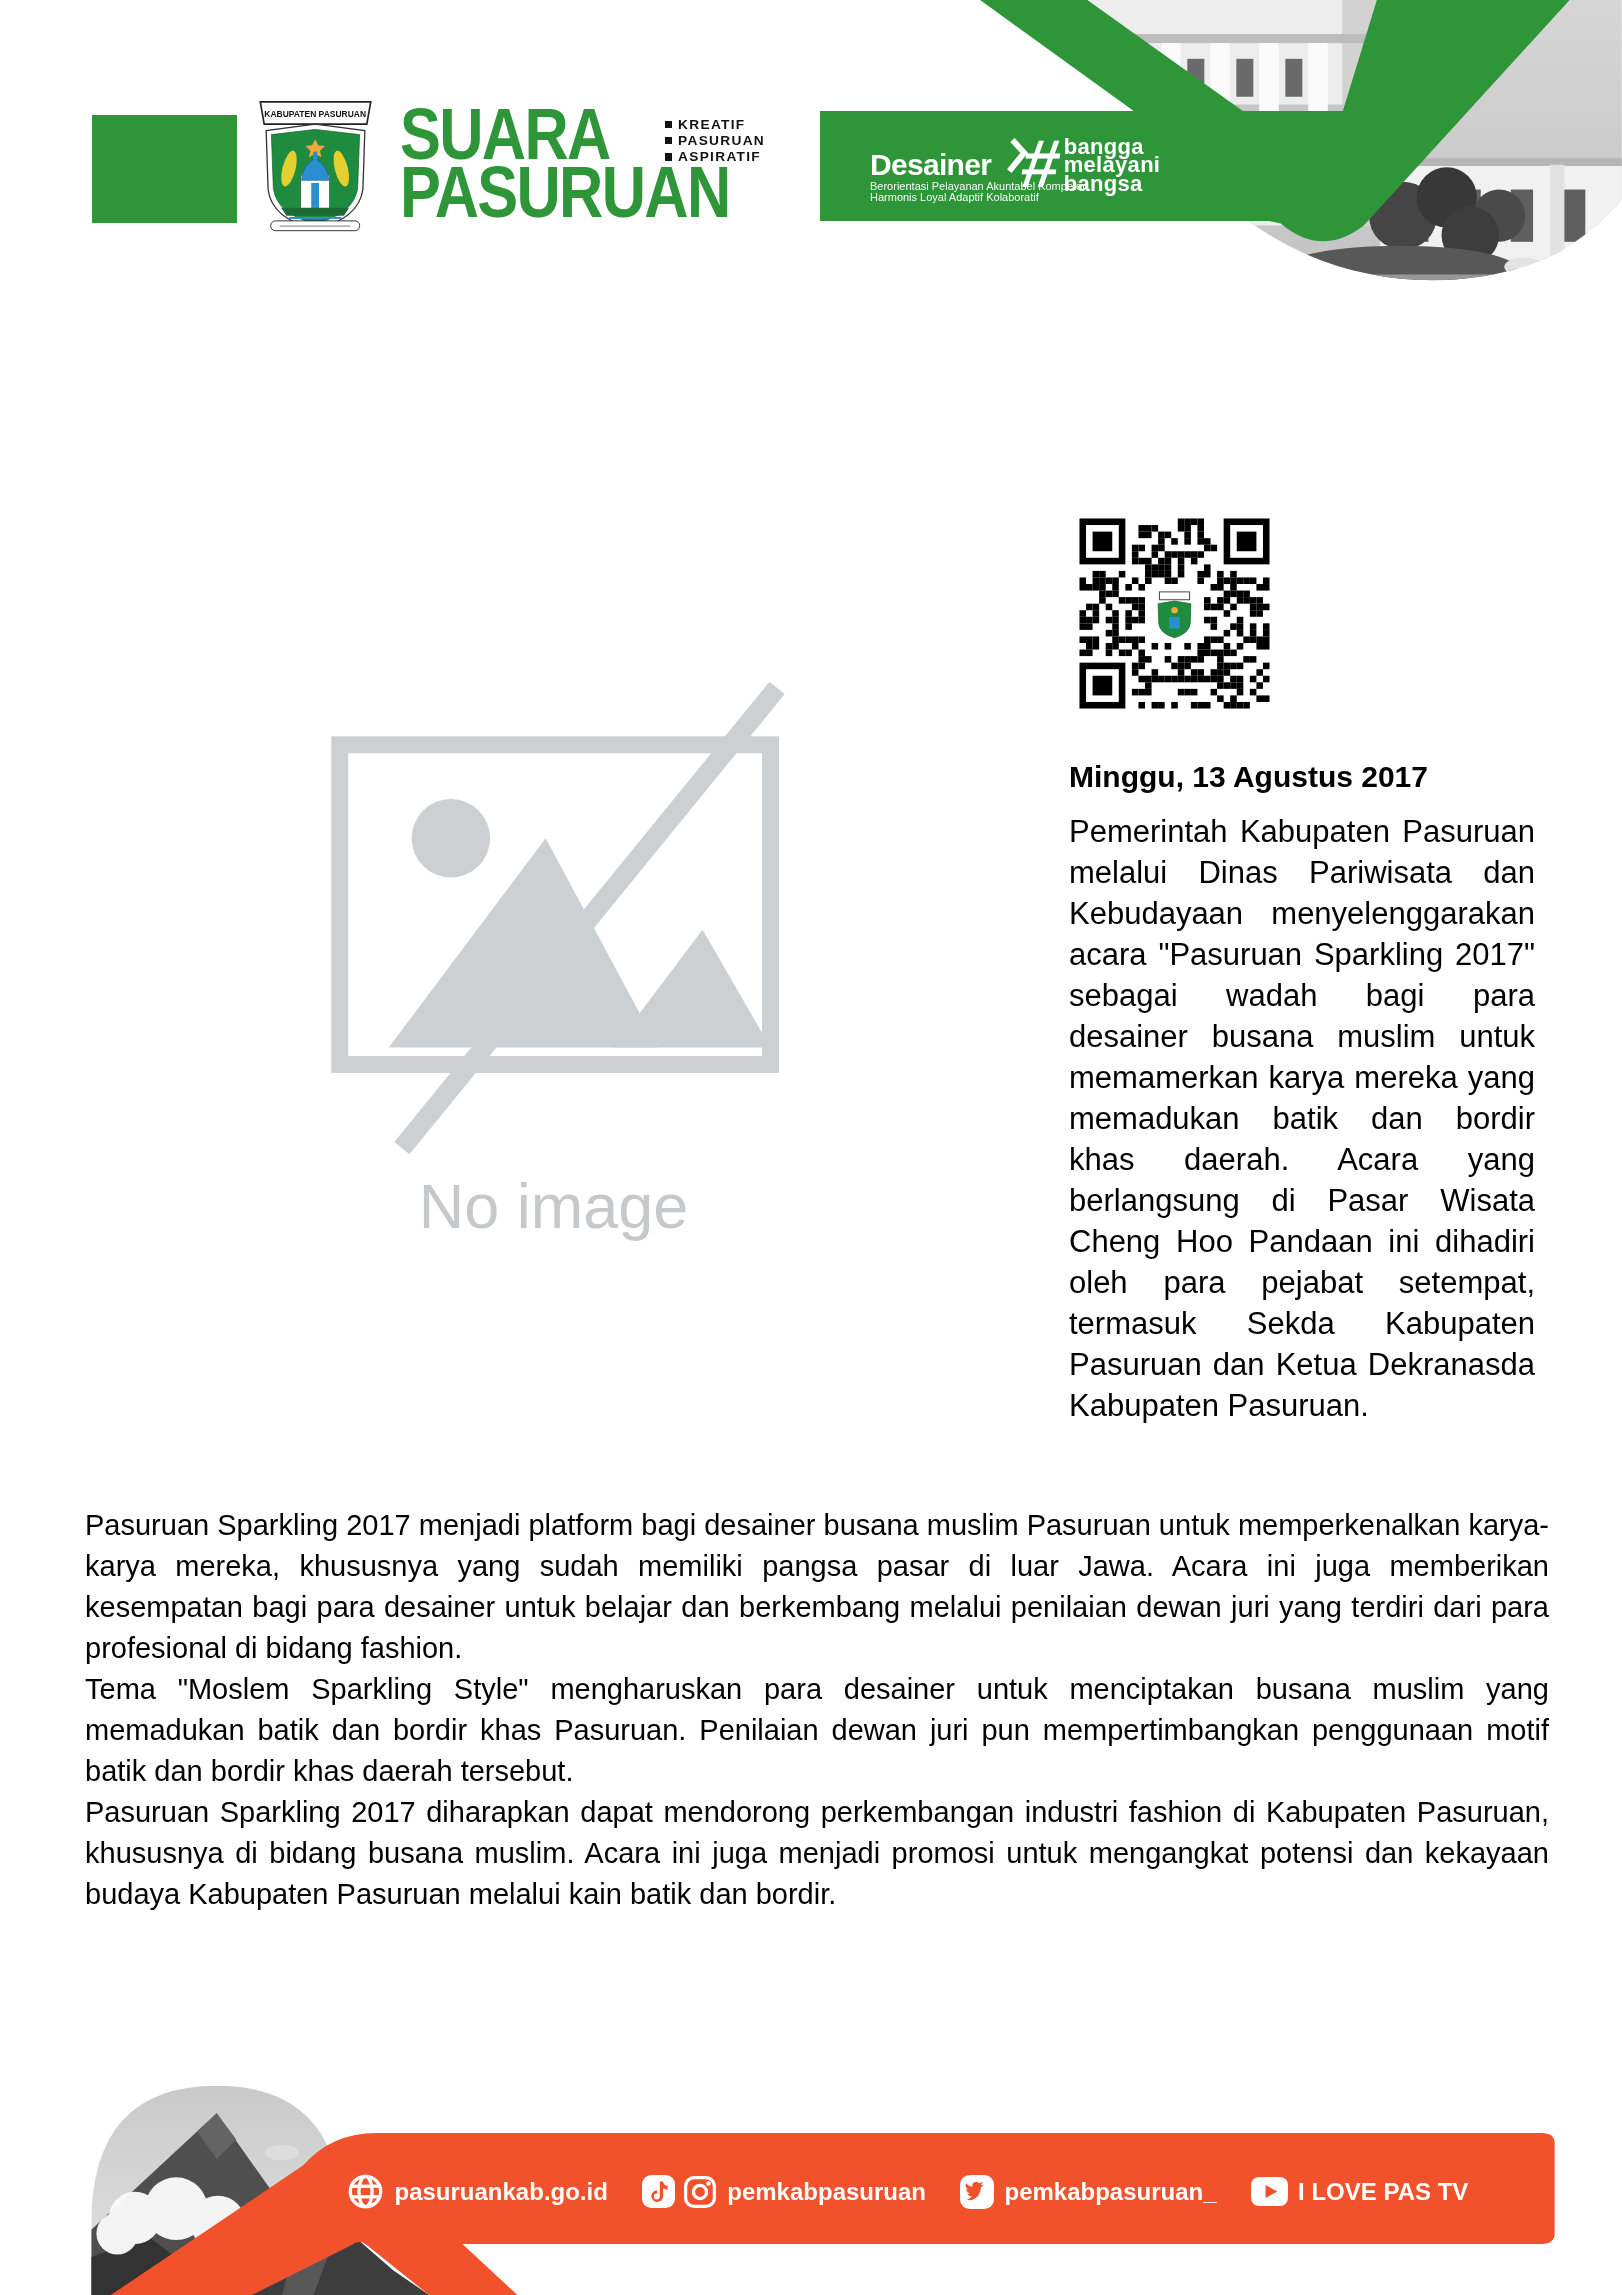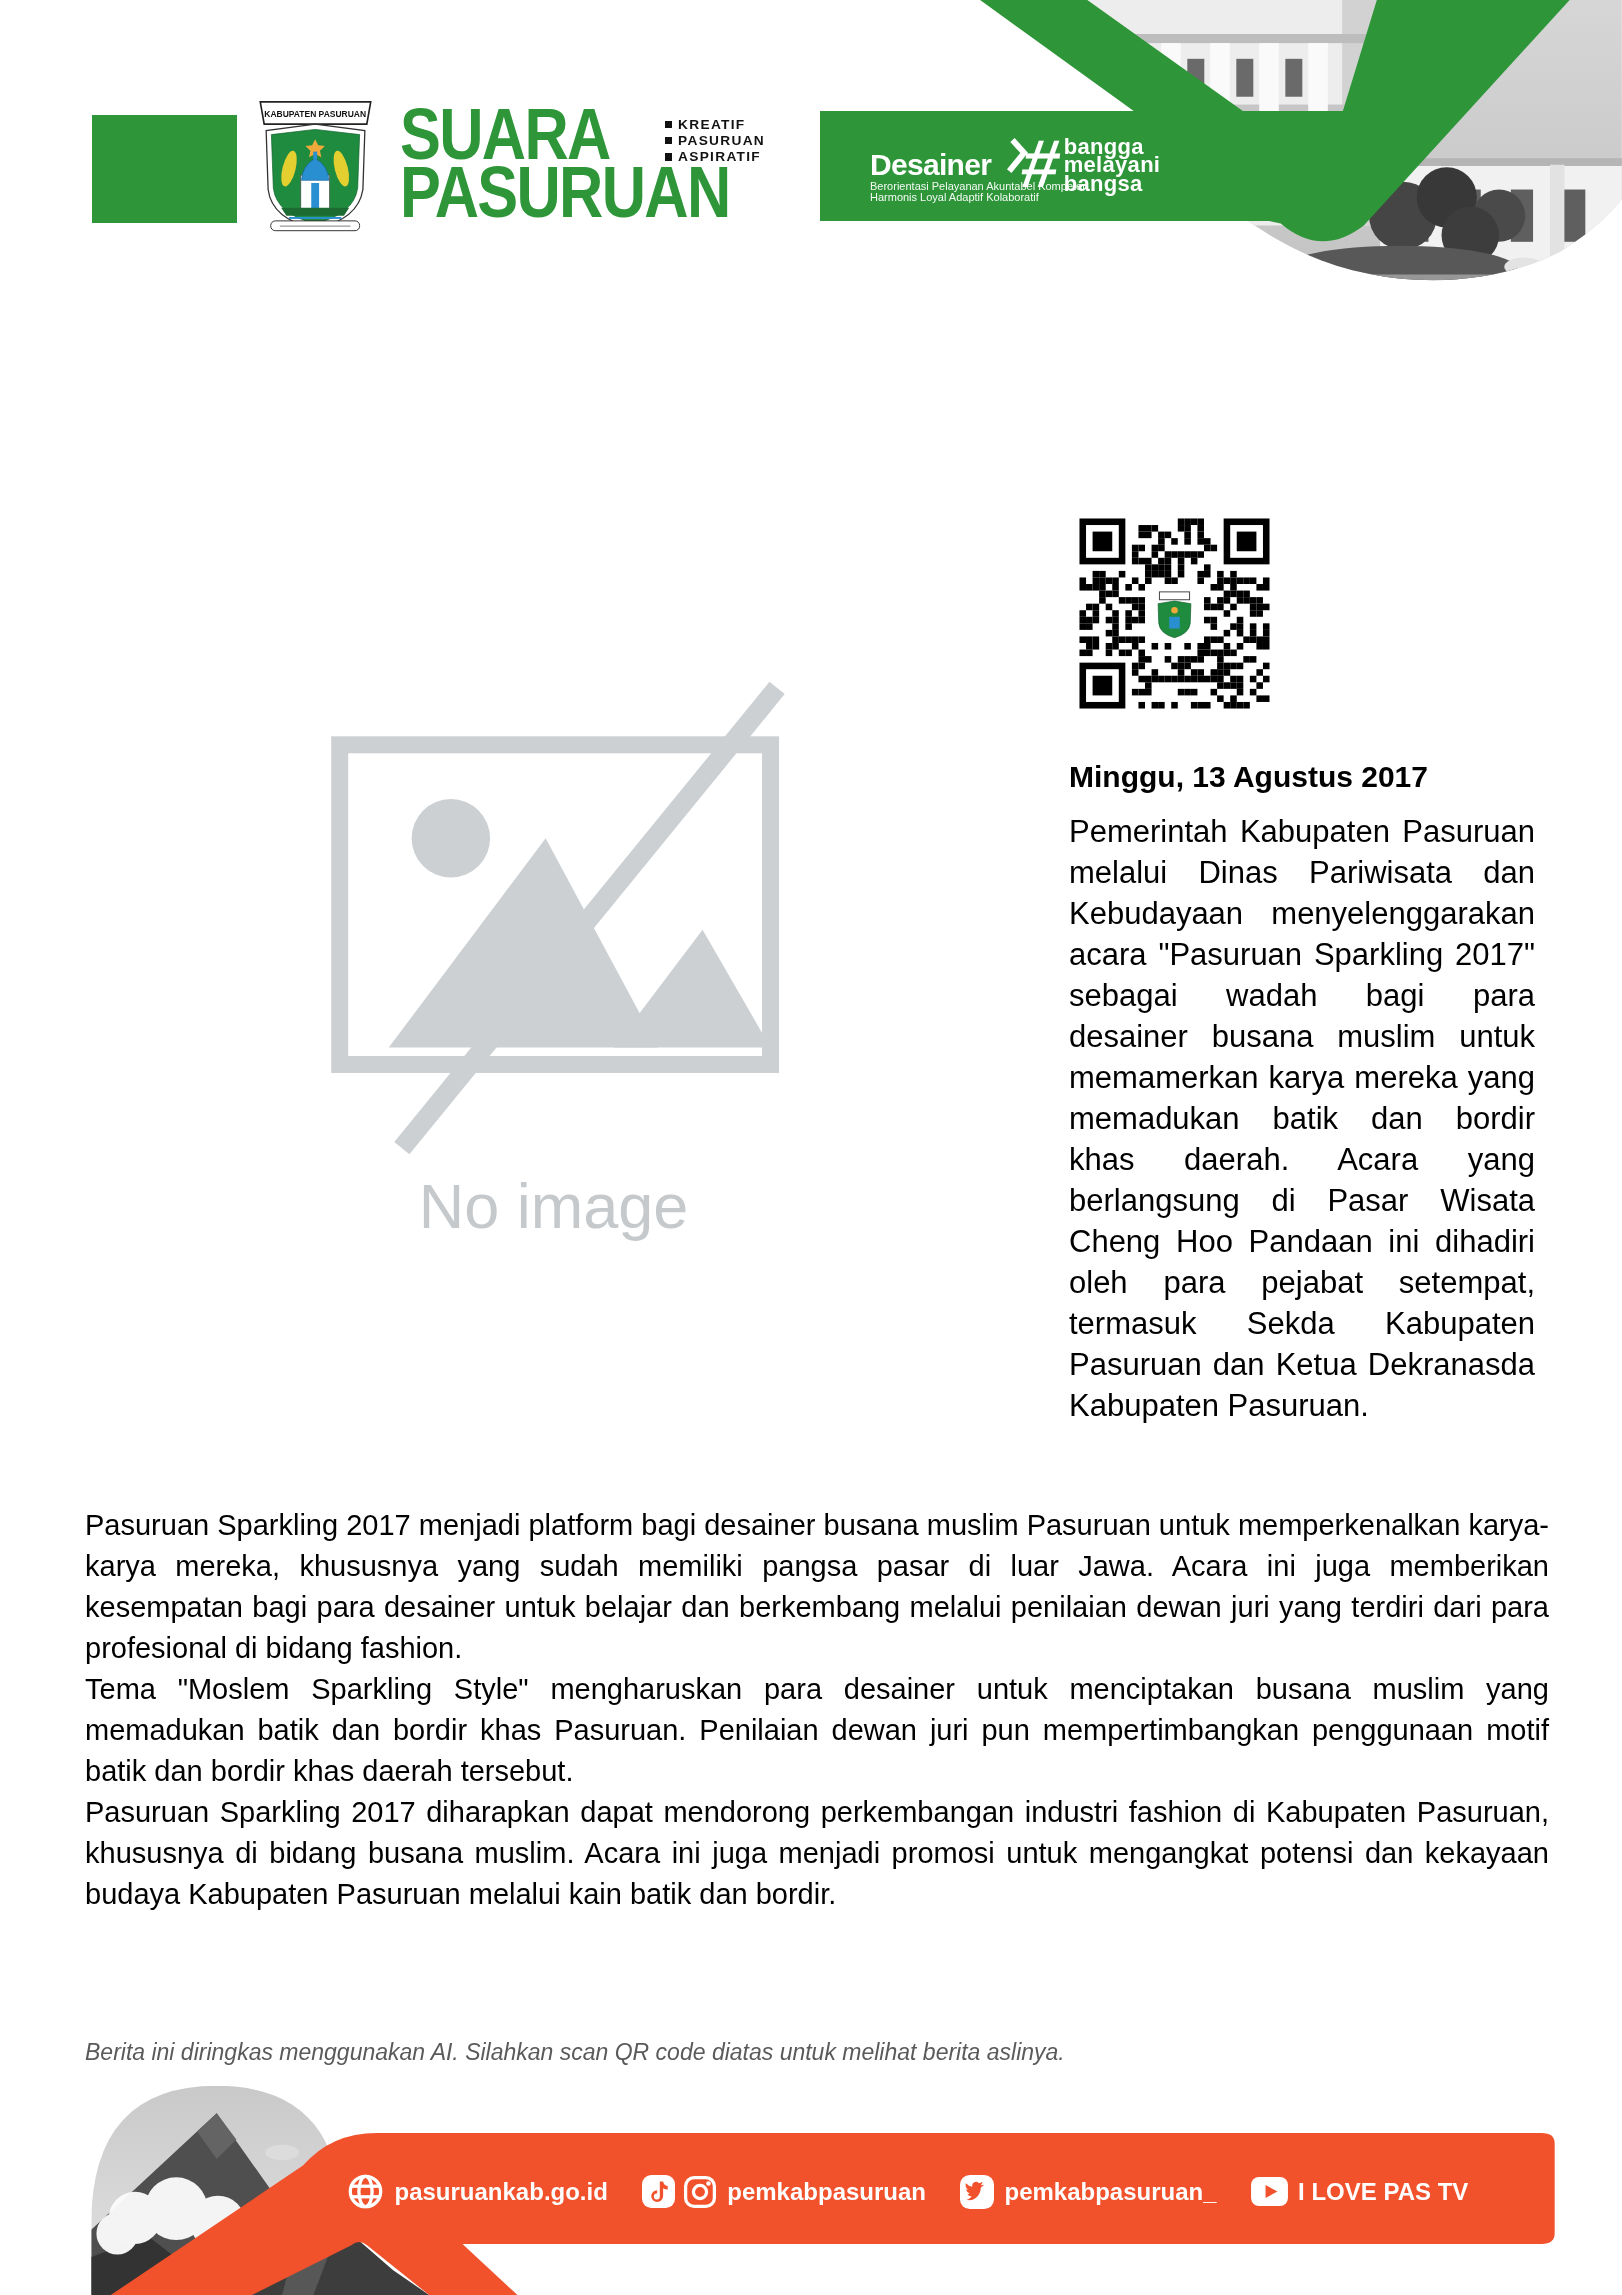--- a/index.html
+++ b/index.html
@@ -489,21 +489,20 @@
   <div class="abs date">Minggu, 13 Agustus 2017</div>
 
   <div class="abs lead">Pemerintah Kabupaten Pasuruan melalui Dinas Pariwisata dan Kebudayaan menyelenggarakan acara "Pasuruan Sparkling 2017" sebagai wadah bagi para desainer busana muslim untuk memamerkan karya mereka yang memadukan batik dan bordir khas daerah. Acara yang berlangsung di Pasar Wisata Cheng Hoo Pandaan ini dihadiri oleh para pejabat setempat, termasuk Sekda Kabupaten Pasuruan dan Ketua Dekranasda Kabupaten Pasuruan.</div>
 
   <div class="abs bodytext">
     <p>Pasuruan Sparkling 2017 menjadi platform bagi desainer busana muslim Pasuruan untuk memperkenalkan karya-karya mereka, khususnya yang sudah memiliki pangsa pasar di luar Jawa. Acara ini juga memberikan kesempatan bagi para desainer untuk belajar dan berkembang melalui penilaian dewan juri yang terdiri dari para profesional di bidang fashion.</p>
     <p>Tema "Moslem Sparkling Style" mengharuskan para desainer untuk menciptakan busana muslim yang memadukan batik dan bordir khas Pasuruan. Penilaian dewan juri pun mempertimbangkan penggunaan motif batik dan bordir khas daerah tersebut.</p>
     <p>Pasuruan Sparkling 2017 diharapkan dapat mendorong perkembangan industri fashion di Kabupaten Pasuruan, khususnya di bidang busana muslim. Acara ini juga menjadi promosi untuk mengangkat potensi dan kekayaan budaya Kabupaten Pasuruan melalui kain batik dan bordir.</p>
   </div>
 
-  <div class="abs ainote">Berita ini diringkas menggunakan AI. Silahkan scan QR code diatas untuk melihat berita aslinya.</div>
 
   <svg class="abs" style="left:0;top:2061px" width="1623" height="234" viewBox="0 0 2480 358">
     <defs>
       <clipPath id="domeClip">
         <path d="M138,358 V250 Q138,38 330,38 Q522,38 522,250 V358 Z"></path>
       </clipPath>
       <linearGradient id="fsky" x1="0" y1="0" x2="0" y2="1">
         <stop offset="0" stop-color="#c9c9c9"></stop>
           <stop offset="1" stop-color="#e3e3e3"></stop>
       </linearGradient>

